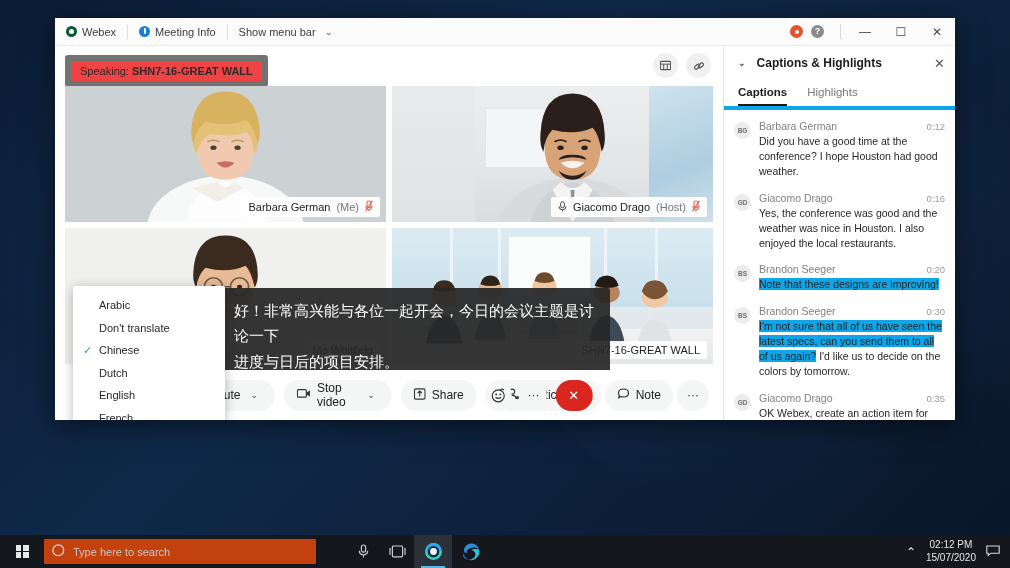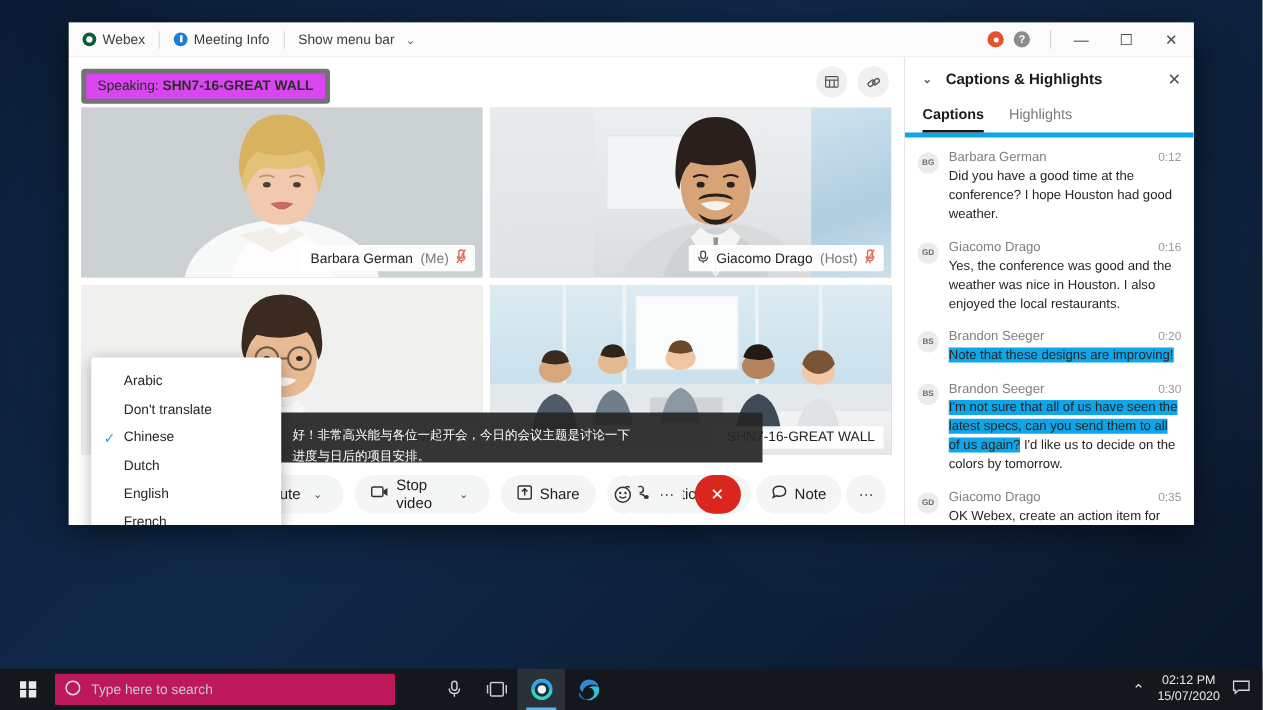--- a/index.html
+++ b/index.html
@@ -86,21 +86,21 @@
   .stage {
     flex: 1; position: relative; background: #fff;
     display: flex; flex-direction: column; min-width: 0;
   }
 
   .stage-top {
     height: 40px; flex: 0 0 40px; position: relative;
   }
   .speaking-pill {
     position: absolute; left: 10px; top: 9px;
-    border: 4px solid #737373; background: #d946ef;
+    border: 6px solid #737373; background: #ef4444;
     border-radius: 3px; padding: 4px 9px;
     font-size: 11px; color: #2b2b2b; white-space: nowrap;
   }
   .speaking-pill b { font-weight: 700; }
   .stage-top-icons { position: absolute; right: 12px; top: 7px; display: flex; gap: 8px; }
   .round-icon {
     width: 25px; height: 25px; border-radius: 50%;
     background: #f0f0f0; display: flex; align-items: center; justify-content: center;
   }
 
@@ -167,21 +167,21 @@
     display: flex; align-items: center; height: 22.5px;
     padding-left: 10px; color: #262626; font-size: 11px;
   }
   .lang-item .chk { width: 16px; color: #1a9fd4; font-size: 11px; }
 
   
   .caption-overlay {
     position: absolute; left: 165px; bottom: 36px;
     width: 390px; background: rgba(38,38,38,.93);
     color: #fff; padding: 10px 14px; border-radius: 2px;
-    font-size: 10px; line-height: 1.7; z-index: 30;
+    font-size: 15px; line-height: 1.7; z-index: 30;
   }
 
   
   .controlbar {
     height: 50px; flex: 0 0 50px; background: #fff;
     display: flex; align-items: center; position: relative; z-index: 35;
   }
   .cb-left { display:flex; align-items:center; gap:4px; padding-left: 16px; }
   .assistant-btn {
     width: 30px; height: 30px; border-radius: 50%;
@@ -239,21 +239,21 @@
   .taskbar {
     position: absolute; left:0; bottom:0; width: 1010px; height: 33px;
     background: #14181d; display: flex; align-items: center;
     color:#e6e6e6; font-size: 11px;
   }
   .start { width: 44px; height:33px; display:flex; align-items:center; justify-content:center; }
   .win-logo { width:13px; height:13px; display:grid; grid-template-columns:1fr 1fr;
      grid-template-rows:1fr 1fr; gap:1.5px; }
   .win-logo i { background:#e9e9e9; display:block; }
   .search-box {
-    width: 272px; height: 25px; background:#be185d; border-radius: 1px;
+    width: 272px; height: 25px; background:#c2410c; border-radius: 1px;
     display:flex; align-items:center; padding: 0 8px; gap: 8px; color:#c4c8cc; font-size:11px;
   }
   .tb-icon { width: 34px; height: 33px; display:flex; align-items:center; justify-content:center; }
   .tb-app { width: 38px; height: 33px; display:flex; align-items:center;
      justify-content:center; position:relative; }
   .tb-app.active { background:#2a3138; }
   .tb-app.active:after { content:""; position:absolute; bottom:0; left:7px; right:7px;
      height:2px; background:#57b7e8; }
   .tray { margin-left:auto; display:flex; align-items:center; gap: 10px; padding-right: 10px; }
   .clock { text-align:center; line-height: 1.25; font-size: 10px; }

